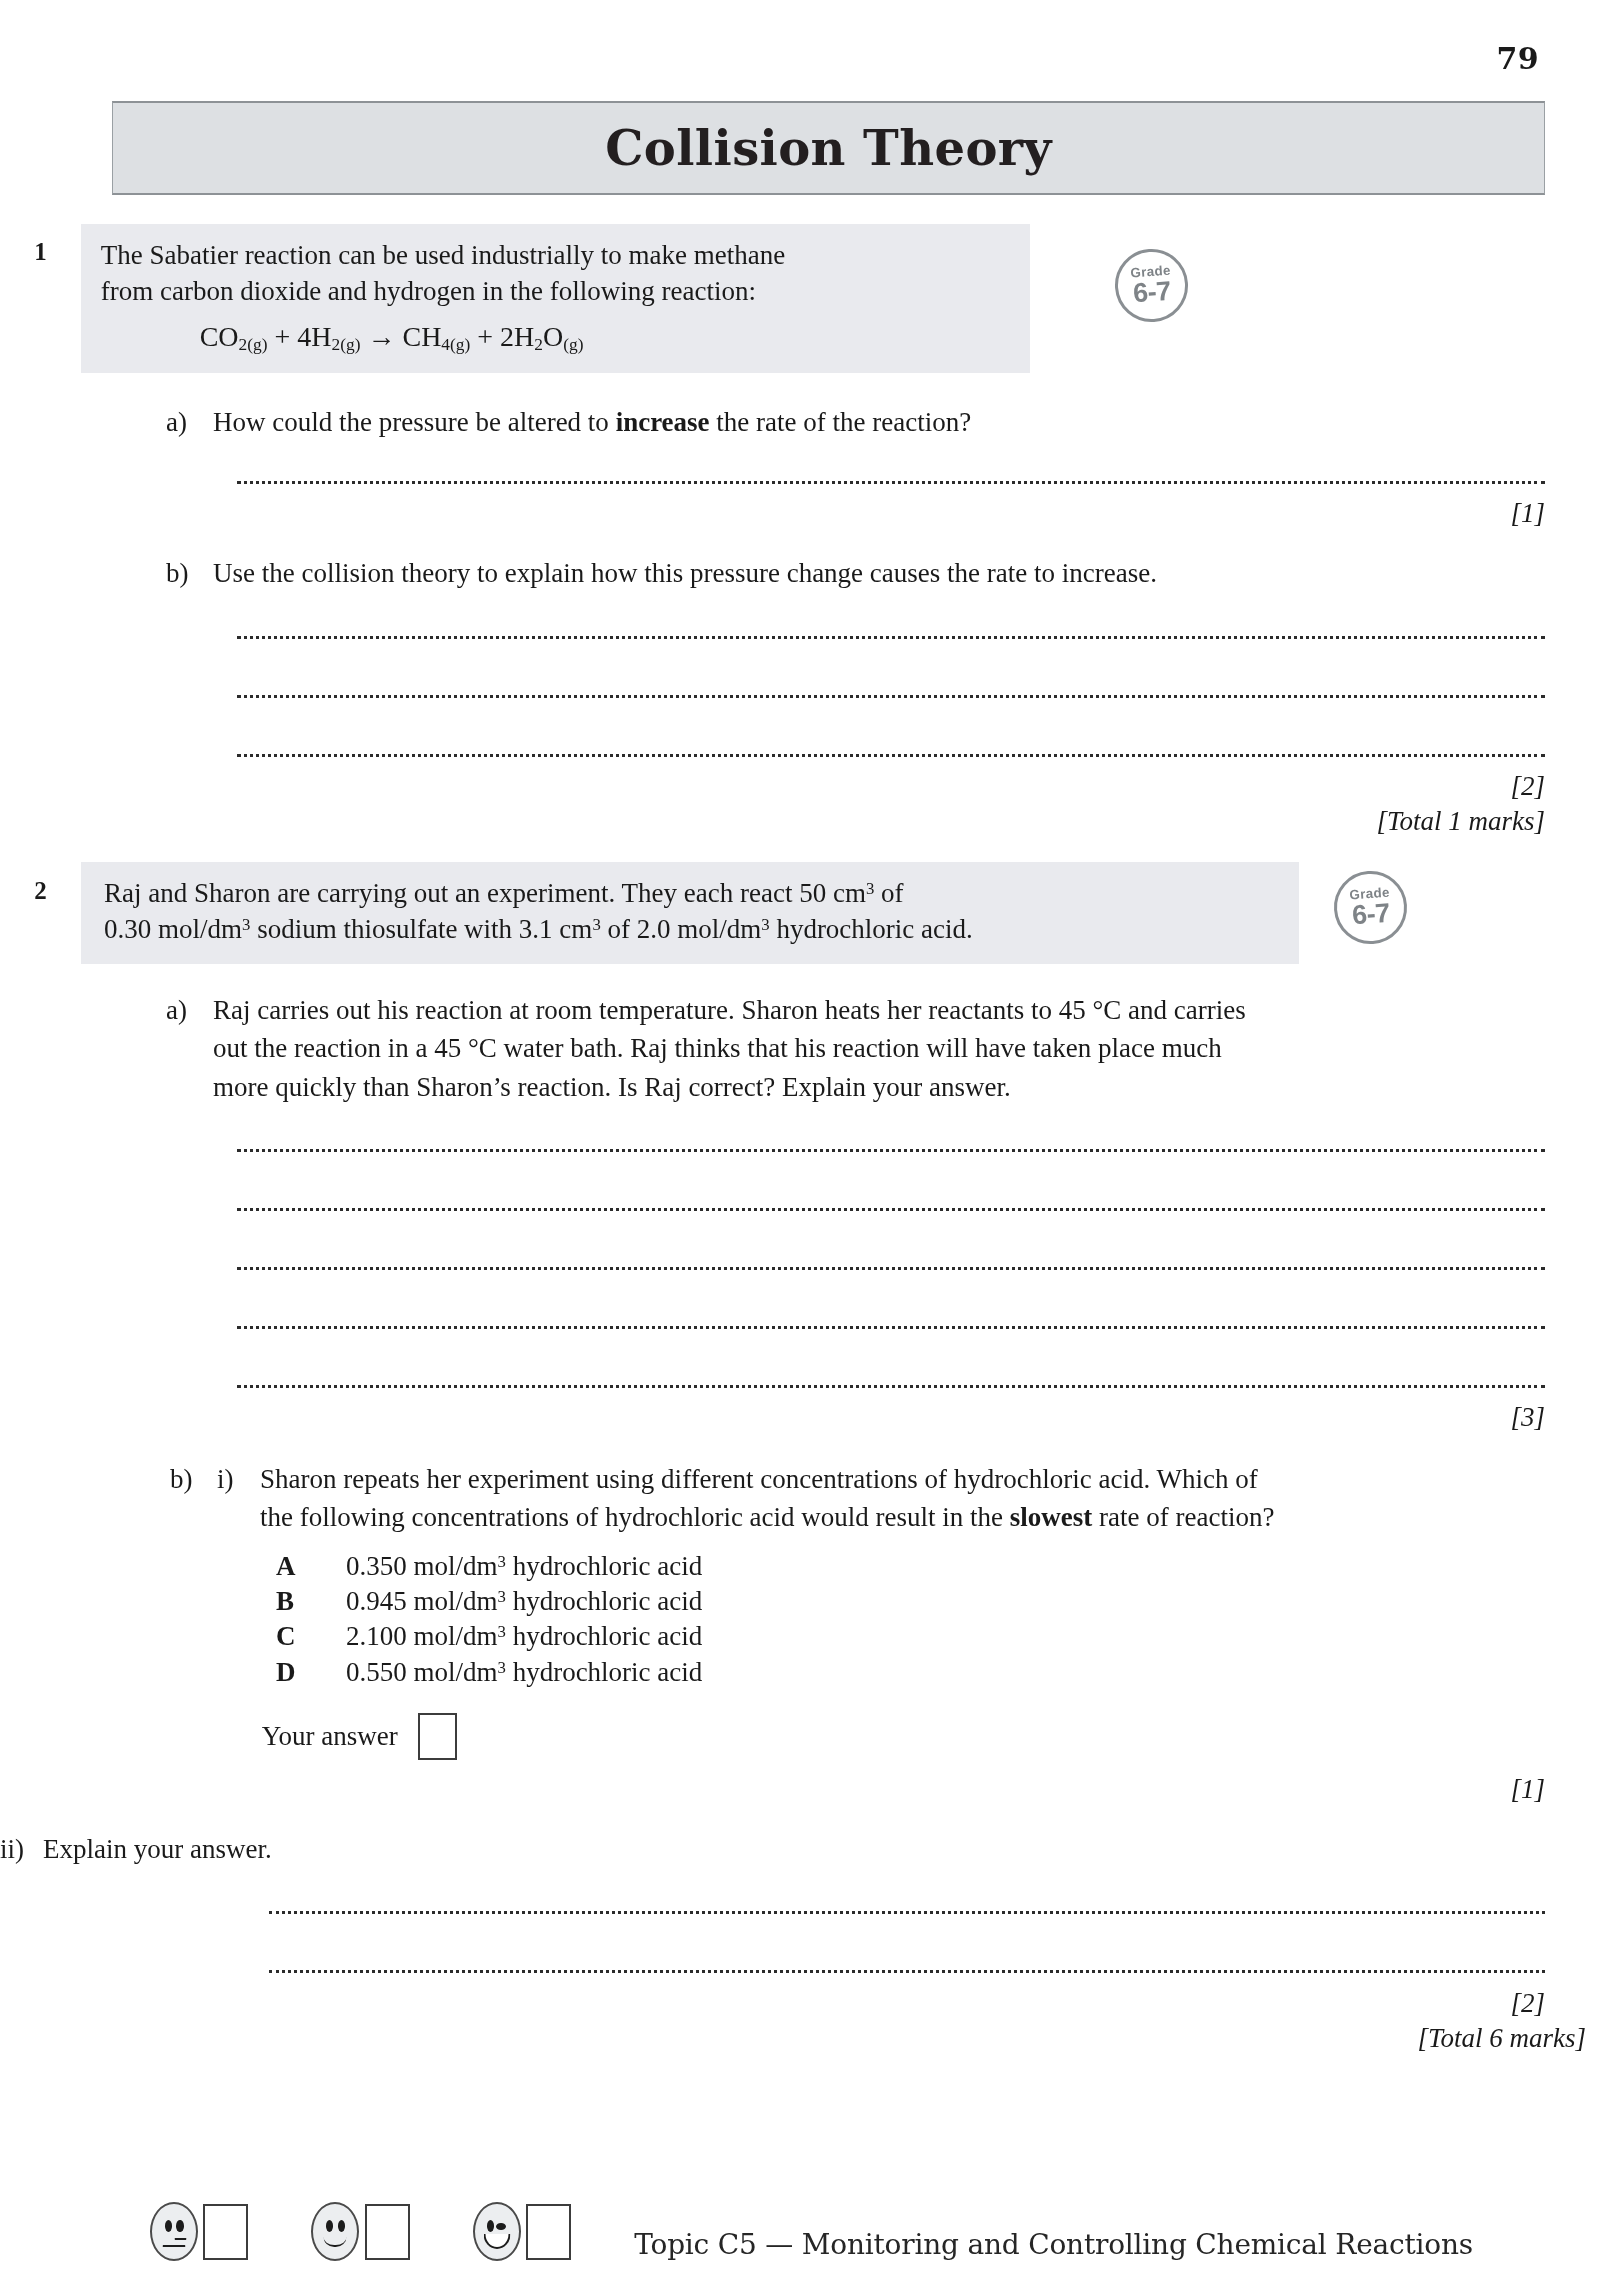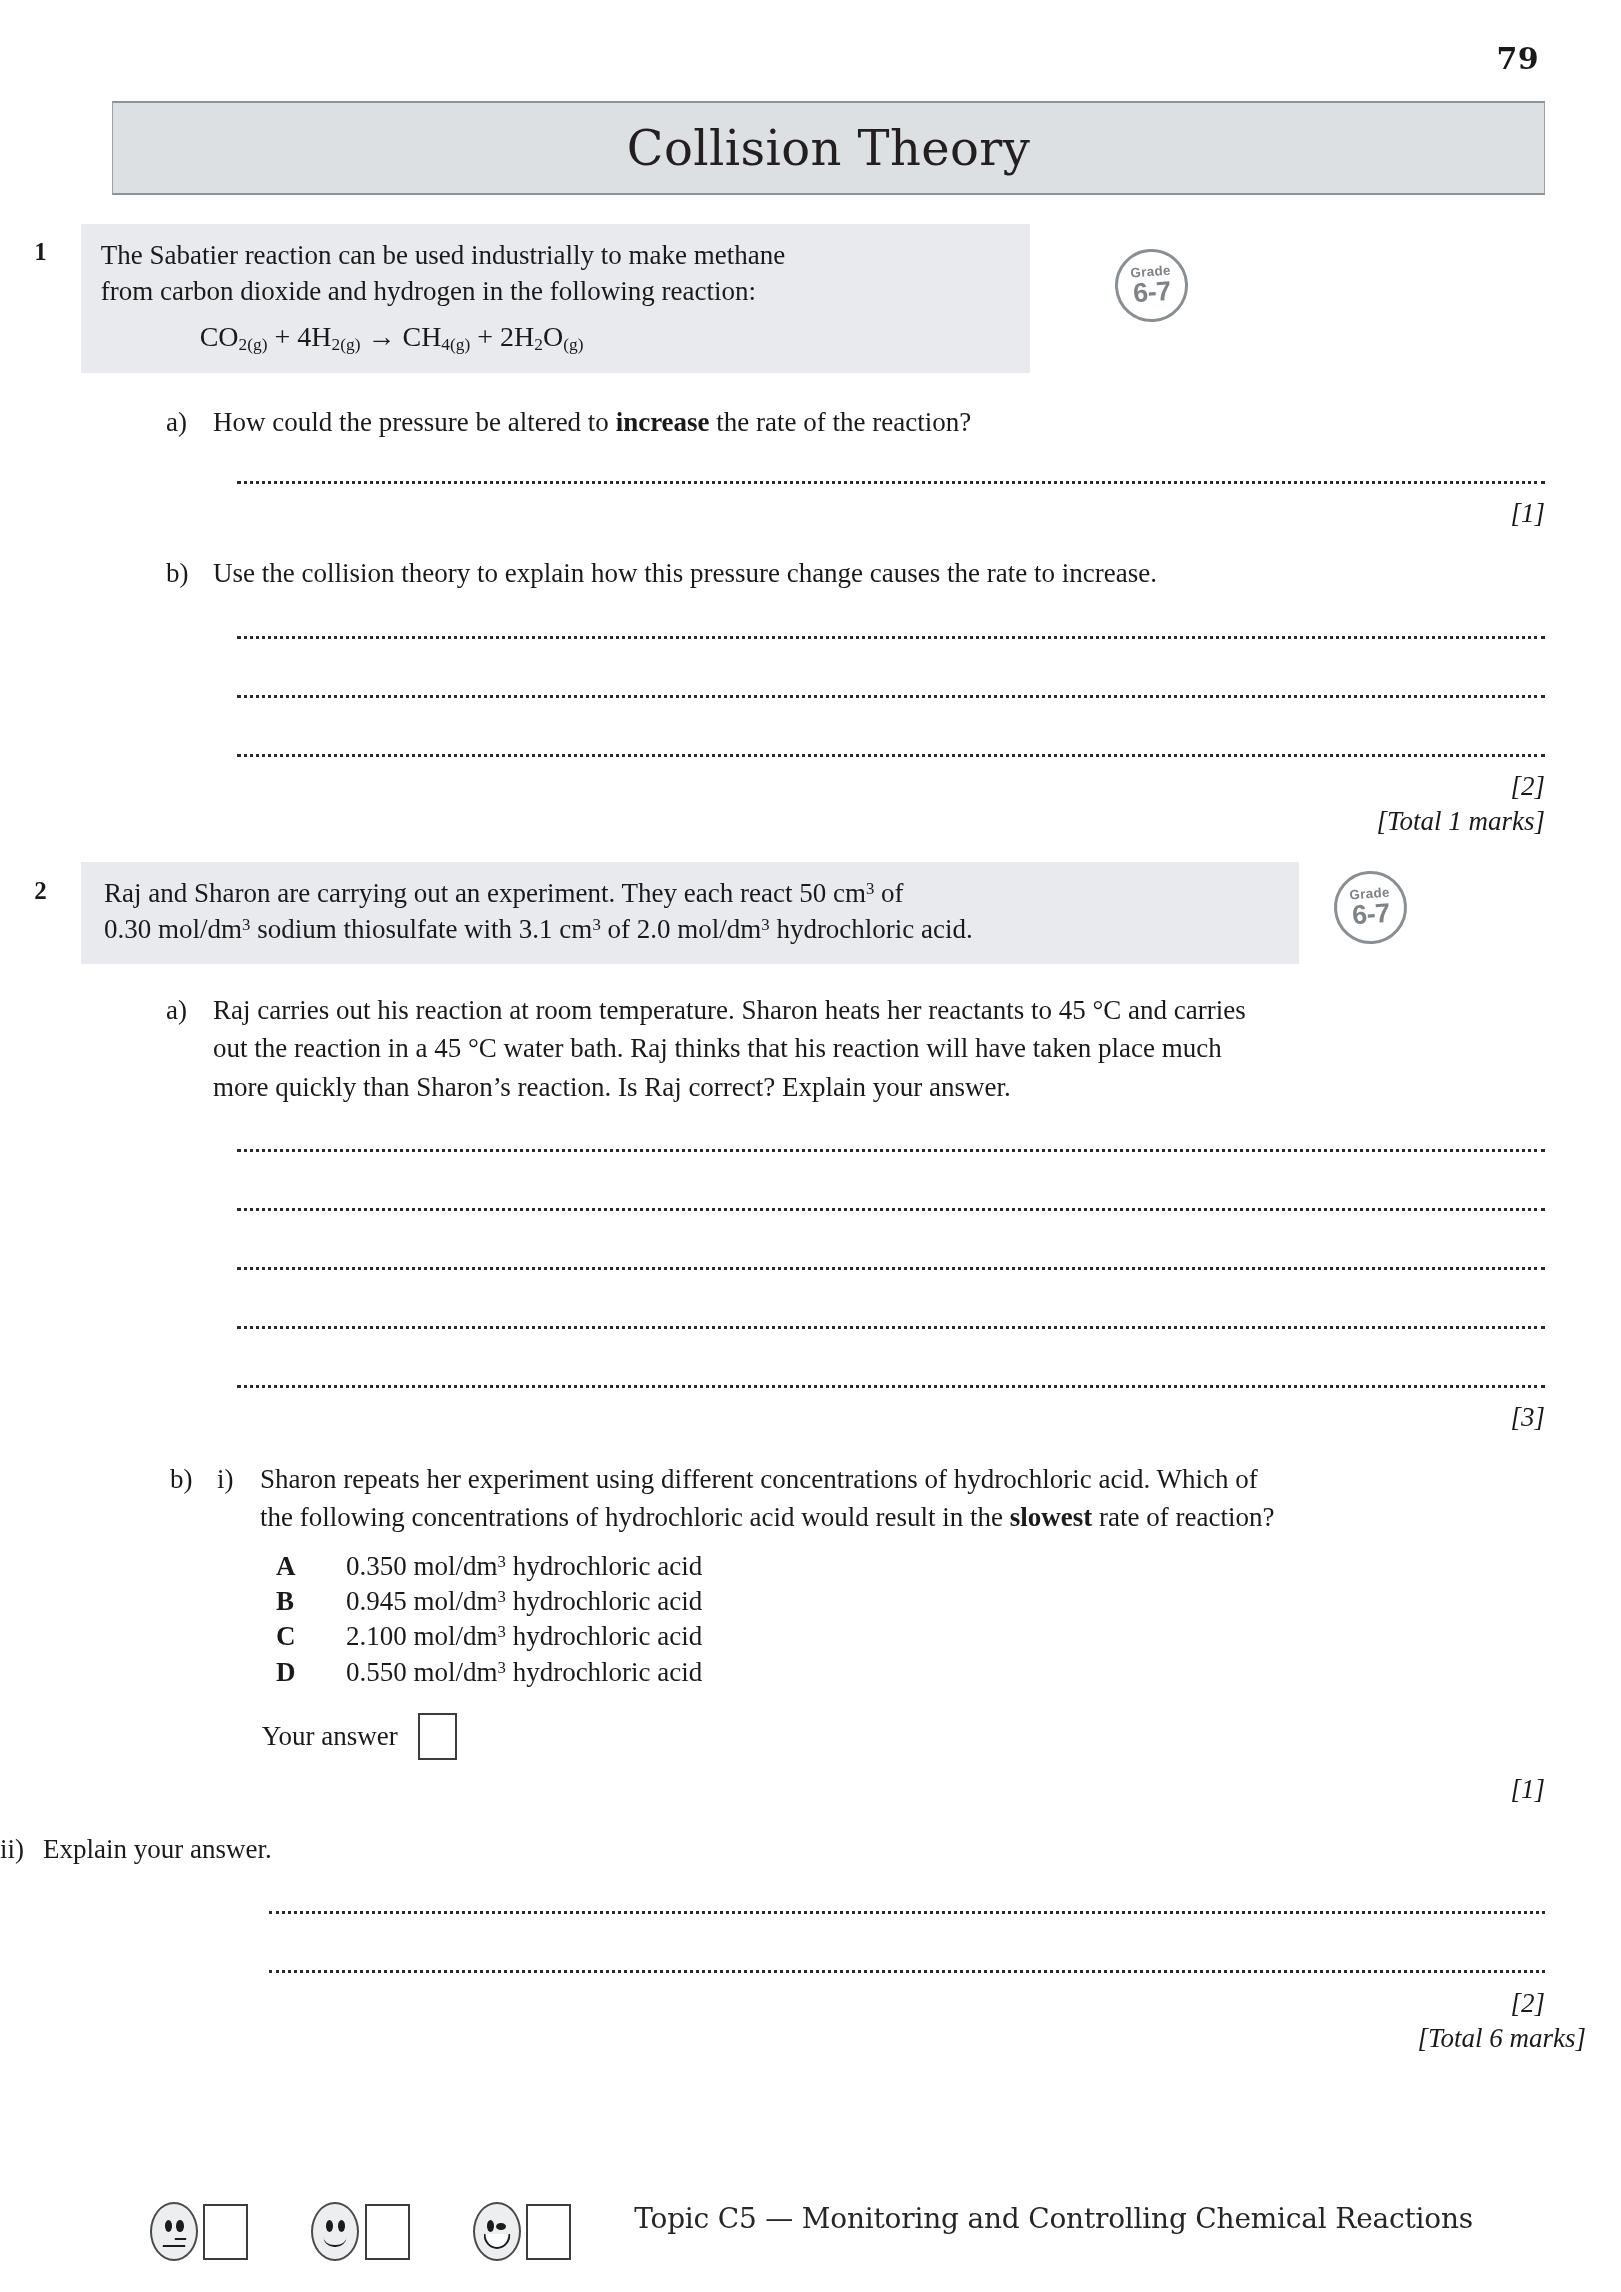--- a/index.html
+++ b/index.html
@@ -45,21 +45,21 @@
     border-bottom: 2.7px solid #8d9296;
     border-left: 1.8px solid #9aa0a4;
     border-right: 1.8px solid #9aa0a4;
     display: flex;
     align-items: center;
     justify-content: center;
   }
   .title-banner h1 {
     margin: 0;
     font-family: "DejaVu Serif", "Liberation Serif", serif;
-    font-weight: 400;
+    font-weight: 700;
     font-size: 48px;
     letter-spacing: 0.4px;
     color: #231f20;
     white-space: nowrap;
   }
 
   
   .content {
     position: absolute;
     top: 224px;
@@ -181,21 +181,21 @@
     background: #fff;
   }
 
   
   .footer {
     position: absolute;
     left: 0;
     bottom: 32px;
     width: 1621px;
     display: flex;
-    align-items: flex-start;
+    align-items: flex-end;
     padding-left: 150px;
   }
   .face-group {
     display: flex;
     align-items: center;
     margin-right: 63px;
   }
   .face {
     width: 48px;
     height: 59px;

